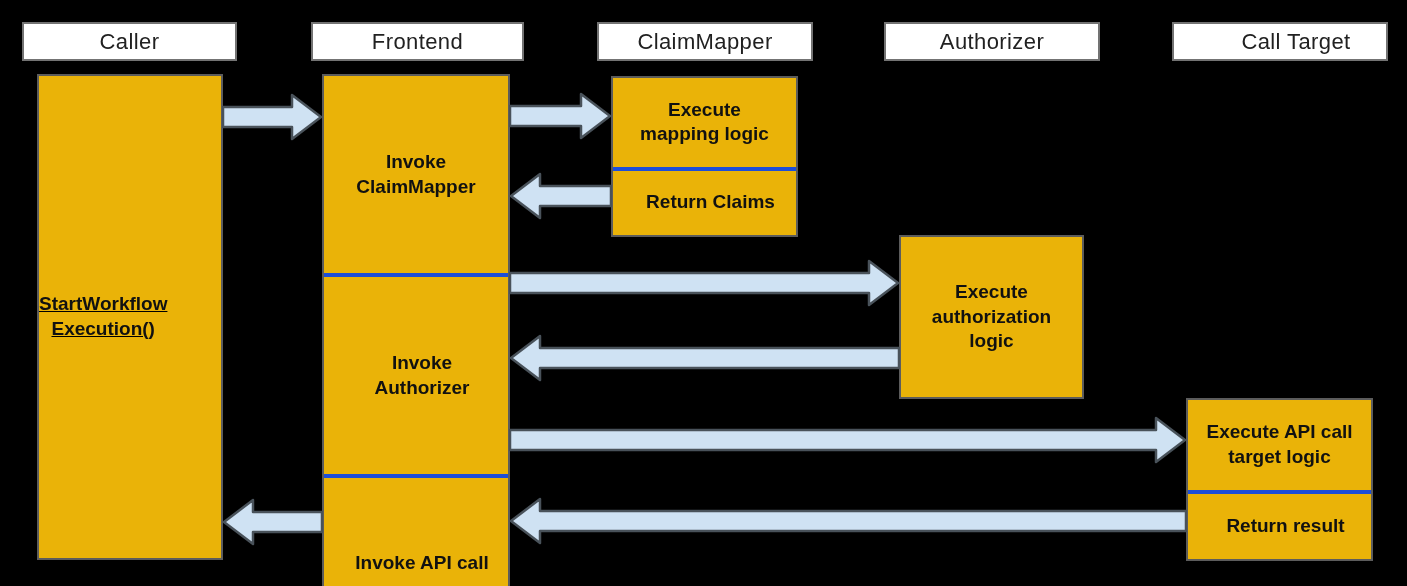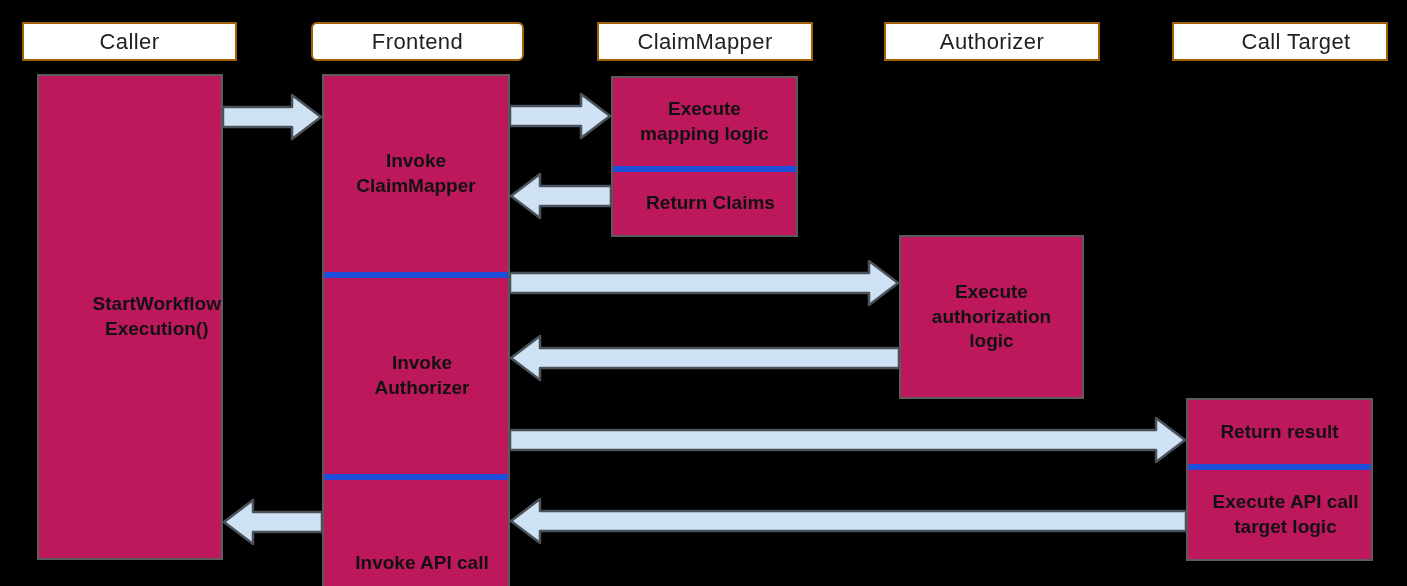--- a/index.html
+++ b/index.html
@@ -2,48 +2,48 @@
 <html><head>
 <meta charset="utf-8">
 <style>
   html,body { margin:0; padding:0; background:#000; }
   .canvas {
     position:relative; width:1407px; height:586px; background:#000;
     font-family:"Liberation Sans", sans-serif; overflow:hidden;
   }
   .header {
     position:absolute; top:22px; height:39px; box-sizing:border-box;
-    background:#fff; border:2px solid #a16207;
+    background:#fff; border:2px solid #737373;
     display:flex; align-items:center; justify-content:center;
     font-size:22px; font-weight:400; color:#212121; letter-spacing:0.4px;
   }
   .act, .stack {
     position:absolute; box-sizing:border-box;
-    background:#be185d; border:2px solid #5c5c5c;
+    background:#eab308; border:2px solid #5c5c5c;
   }
-  .act { display:flex; align-items:center; justify-content:flex-end; }
+  .act { display:flex; align-items:center; justify-content:flex-start;text-decoration:underline; }
   .stack { display:flex; flex-direction:column; }
   .cell { display:flex; align-items:center; justify-content:center; box-sizing:border-box; }
-  .cell + .cell { border-top:6px solid #1d4ed8;padding-left:12px; }
+  .cell + .cell { border-top:4px solid #1d4ed8;padding-left:12px; }
   .lbl {
     font-weight:bold; font-size:19px; line-height:1.3; color:#111;
     text-align:center; white-space:pre-line;
   }
   .arrow { position:absolute; display:block; }
   .arrow polygon { fill:#cfe2f3; stroke:#49525a; stroke-width:2.5; stroke-linejoin:round; }
 </style>
 </head>
 <body>
 
 <div class="canvas">
 
   <div class="header" style="left:22px; width:215px;">
     <span>Caller</span>
   </div>
-  <div class="header" style="left:311px; width:213px;border-radius:6px;">
+  <div class="header" style="left:311px; width:213px;">
     <span>Frontend</span>
   </div>
   <div class="header" style="left:597px; width:216px;">
     <span>ClaimMapper</span>
   </div>
   <div class="header" style="left:884px; width:216px;">
     <span>Authorizer</span>
   </div>
   <div class="header" style="left:1172px; width:216px;padding-left:32px;">
     <span>Call Target</span>
@@ -80,26 +80,26 @@
 
   <div class="stack" style="left:899px; top:235px; width:185px; height:164px;">
     <div class="cell" style="flex-grow:83;">
       <span class="lbl">Execute
 authorization
 logic</span>
     </div>
   </div>
 
   <div class="stack" style="left:1186px; top:398px; width:187px; height:163px;">
-    <div class="cell" style="flex-grow:82;">
-      <span class="lbl">Return result</span>
-    </div>
     <div class="cell" style="flex-grow:81;">
       <span class="lbl">Execute API call
 target logic</span>
+    </div>
+    <div class="cell" style="flex-grow:82;">
+      <span class="lbl">Return result</span>
     </div>
   </div>
 
   <svg class="arrow" style="left:222px; top:93px;" width="101" height="48" viewBox="0 0 101 48">
     <polygon points="1,14 70,14 70,2 99,24 70,46 70,34 1,34"></polygon>
   </svg>
 
   <svg class="arrow" style="left:509px; top:92px;" width="103" height="48" viewBox="0 0 103 48">
     <polygon points="1,14 72,14 72,2 101,24 72,46 72,34 1,34"></polygon>
   </svg>

